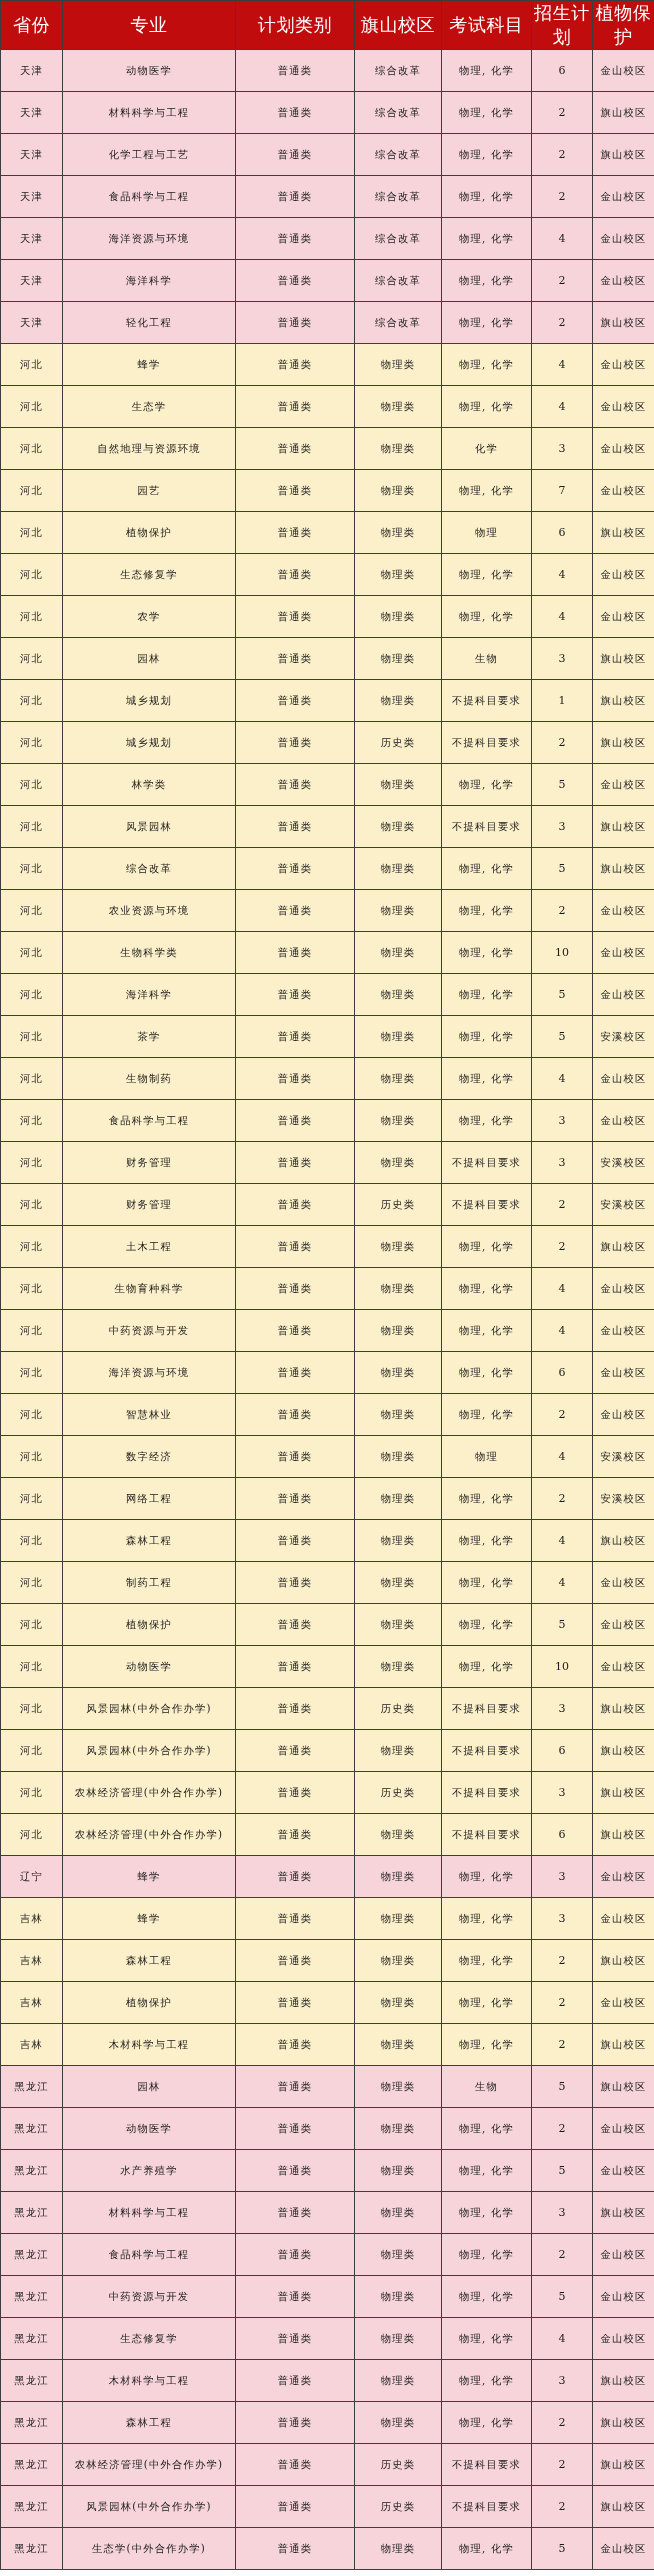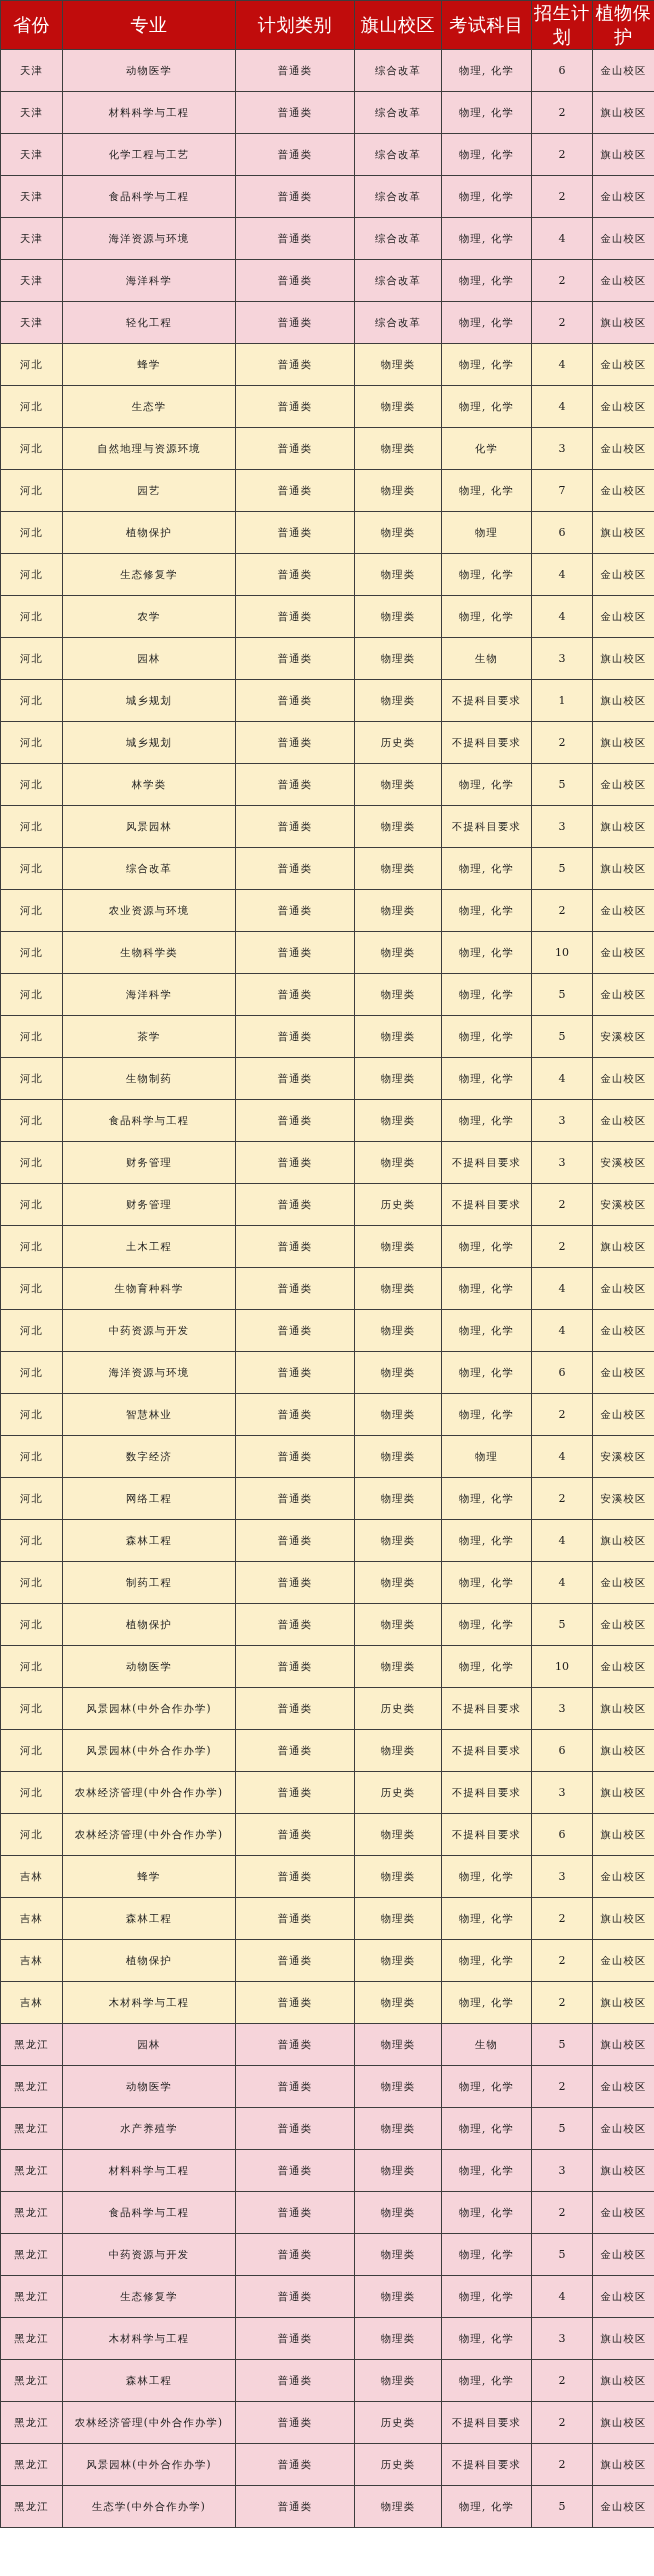--- a/index.html
+++ b/index.html
@@ -448,20 +448,29 @@
       </tr>
       <tr class="tone-yellow">
         <td class="col-province">河北</td>
         <td class="col-major">农林经济管理(中外合作办学)</td>
         <td class="col-plan_type">普通类</td>
         <td class="col-subject_class">物理类</td>
         <td class="col-exam_subjects">不提科目要求</td>
         <td class="col-quota">6</td>
         <td class="col-campus">旗山校区</td>
       </tr>
+      <tr class="tone-pink">
+        <td class="col-province">辽宁</td>
+        <td class="col-major">蜂学</td>
+        <td class="col-plan_type">普通类</td>
+        <td class="col-subject_class">物理类</td>
+        <td class="col-exam_subjects">物理, 化学</td>
+        <td class="col-quota">3</td>
+        <td class="col-campus">金山校区</td>
+      </tr>
       <tr class="tone-yellow">
         <td class="col-province">吉林</td>
         <td class="col-major">蜂学</td>
         <td class="col-plan_type">普通类</td>
         <td class="col-subject_class">物理类</td>
         <td class="col-exam_subjects">物理, 化学</td>
         <td class="col-quota">3</td>
         <td class="col-campus">金山校区</td>
       </tr>
       <tr class="tone-yellow">

